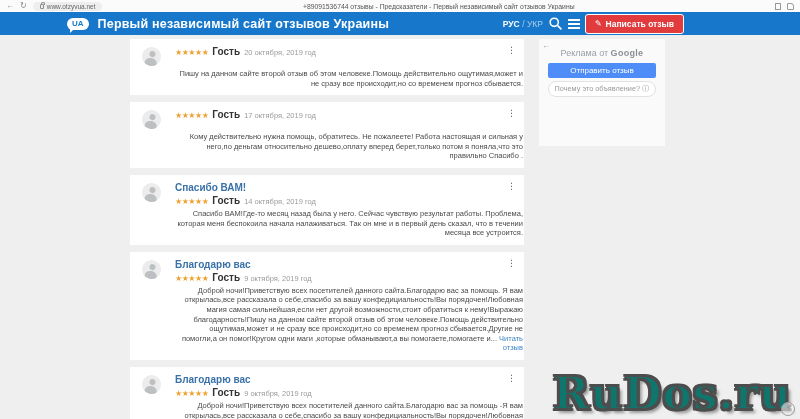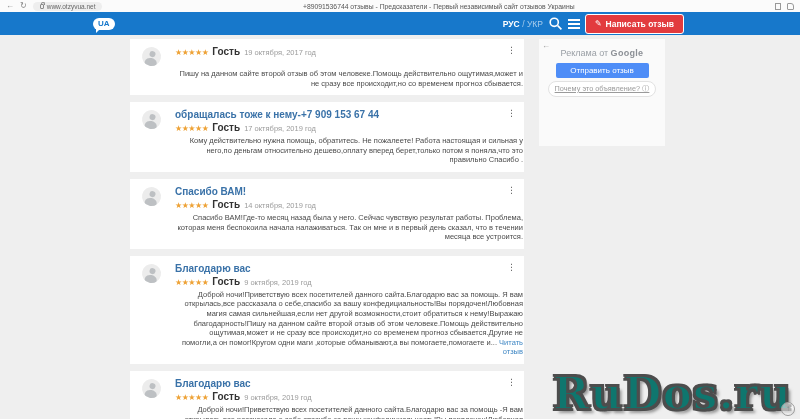--- a/index.html
+++ b/index.html
@@ -22,21 +22,21 @@
     padding:1px 7px;height:9px;color:#666;font-size:6.5px;}
   .lock{width:4px;height:5px;border:1px solid #8a8a8a;border-radius:1px;position:relative;display:inline-block;}
   .lock:before{content:"";position:absolute;top:-3px;left:0px;width:2px;height:2px;border:1px solid #8a8a8a;border-bottom:none;border-radius:2px 2px 0 0;}
   .tab-title{flex:1;text-align:center;color:#555;font-size:6.8px;white-space:nowrap;overflow:hidden;}
   .bm-ico{width:6px;height:7px;border:1px solid #999;display:inline-block;}
   .bm-ico2{width:7px;height:7px;border:1px solid #999;border-radius:1px 3px 1px 1px;display:inline-block;}
 
   
   .site-header{position:absolute;top:12px;left:0;right:0;height:23px;background:var(--header-blue);
     display:flex;align-items:center;color:#fff;}
-  .logo{margin-left:93px;position:relative;background:#fff;color:var(--header-blue);
+  .logo{margin-left:67px;position:relative;background:#fff;color:var(--header-blue);
     font-weight:bold;font-size:8px;padding:2px 5px;border-radius:7px;line-height:1;}
   .logo:after{content:"";position:absolute;left:3px;bottom:-3px;border:3px solid transparent;border-top-color:#fff;border-left-color:#fff;}
   .site-title{font-weight:bold;font-size:12.5px;margin-left:9px;letter-spacing:.2px;}
   .header-right{margin-left:auto;display:flex;align-items:center;gap:5px;margin-right:116px;}
   .lang{font-size:8.5px;cursor:pointer;}
   .lang .sec{color:#a9cdec;}
   .search-btn svg{display:block;}
   .burger{display:flex;flex-direction:column;gap:2px;cursor:pointer;}
   .burger i{display:block;width:12px;height:2px;background:#fff;}
   .write-btn{background:var(--accent-red);border:1px solid #fff;border-radius:3px;color:#fff;
@@ -61,26 +61,26 @@
   .author{font-weight:bold;color:#333;font-size:10px;}
   .date{color:#9b9b9b;font-size:7.5px;}
   .review-text{margin-left:33px;margin-top:3px;font-size:7.5px;line-height:9.6px;color:#4a4a4a;width:348px;text-align:right;}
   .read-more{color:#3f87c4;cursor:pointer;}
 
   
   .ad-box{position:absolute;left:539px;top:4px;width:126px;height:107px;background:#fafafa;}
   .ad-back{position:absolute;left:3px;top:2px;color:#9a9a9a;font-size:8px;cursor:pointer;}
   .ad-label{text-align:center;margin-top:9px;font-size:9px;color:#9a9fa5;}
   .ad-label b{color:#8c9096;font-weight:bold;letter-spacing:.3px;}
-  .ad-cta{display:block;margin:5px auto 0;width:93px;background:var(--ad-blue);color:#fff;
+  .ad-cta{display:block;margin:5px auto 0;width:108px;background:var(--ad-blue);color:#fff;
     border:none;font-size:8px;padding:3px 0;text-align:center;border-radius:2px;cursor:pointer;
     font-family:inherit;}
   .ad-why{display:block;margin:3px auto 0;width:108px;background:#fff;color:#9a9a9a;
     border:1px solid #e2e2e2;font-size:7.3px;padding:2px 0;text-align:center;border-radius:8px;cursor:pointer;
-    font-family:inherit;text-decoration:underline;}
+    font-family:inherit;}
 
   
   .watermark{position:absolute;right:8px;bottom:0px;font-family:"DejaVu Serif","Liberation Serif",serif;
     font-weight:bold;font-size:44px;color:#0f766e;letter-spacing:1px;z-index:5;
     -webkit-text-stroke:2px #4d4d4d;
     text-shadow:2px 2px 0 #4d4d4d,-2px -2px 0 #4d4d4d,2px -2px 0 #4d4d4d,-2px 2px 0 #4d4d4d,4px 4px 3px rgba(80,80,80,.55);}
   .scroll-top{position:absolute;right:5px;bottom:3px;width:14px;height:14px;border-radius:50%;
     border:1px solid #9a9a9a;color:#8a8a8a;font-size:8px;line-height:12px;text-align:center;
     background:rgba(255,255,255,.55);cursor:pointer;z-index:6;}
 </style>
@@ -94,20 +94,21 @@
     <span class="lock"></span>
     <span>www.otzyvua.net</span>
   </span>
   <span class="tab-title">+89091536744 отзывы - Предсказатели - Первый независимый сайт отзывов Украины</span>
   <span class="bm-ico"></span>
   <span class="bm-ico2"></span>
 </div>
 
 <div class="site-header">
   <span class="logo">UA</span>
+  <span class="site-title">Первый независимый сайт отзывов Украины</span>
   <span class="header-right">
     <span class="lang"><b>РУС</b> <span class="sec">/</span> <span class="sec">УКР</span></span>
     <span class="search-btn">
       <svg width="15" height="15" viewBox="0 0 24 24" fill="none" stroke="#fff" stroke-width="2.6">
         <circle cx="10" cy="10" r="6.5"></circle>
           <line x1="15.5" y1="15.5" x2="21.5" y2="21.5"></line>
       </svg>
     </span>
     <span class="burger">
         <i></i>
@@ -125,33 +126,32 @@
 
   <div class="review-list">
   <div class="review-card">
     <span class="kebab">⋮</span>
     <div class="card-head">
       <span class="avatar"></span>
       <span class="head-text">
         <div class="meta-row">
           <span class="stars">★★★★★</span>
           <span class="author">Гость</span>
-          <span class="date">19 октября, 2017 год</span>
+          <span class="date">20 октября, 2019 год</span>
         </div>
       </span>
     </div>
     <div class="review-text"><span>Пишу на данном сайте второй отзыв об этом человеке.Помощь действительно ощутимая,может и не сразу все происходит,но со временем прогноз сбывается.</span> </div>
   </div>
 
   <div class="review-card">
     <span class="kebab">⋮</span>
     <div class="card-head">
       <span class="avatar"></span>
       <span class="head-text">
-        <div class="review-title">обращалась тоже к нему-+7 909 153 67 44</div>
         <div class="meta-row">
           <span class="stars">★★★★★</span>
           <span class="author">Гость</span>
           <span class="date">17 октября, 2019 год</span>
         </div>
       </span>
     </div>
     <div class="review-text"><span>Кому действительно нужна помощь, обратитесь. Не пожалеете! Работа настоящая и сильная у него,по деньгам относительно дешево,оплату вперед берет,только потом я поняла,что это правильно Спасибо .</span> </div>
   </div>
 

